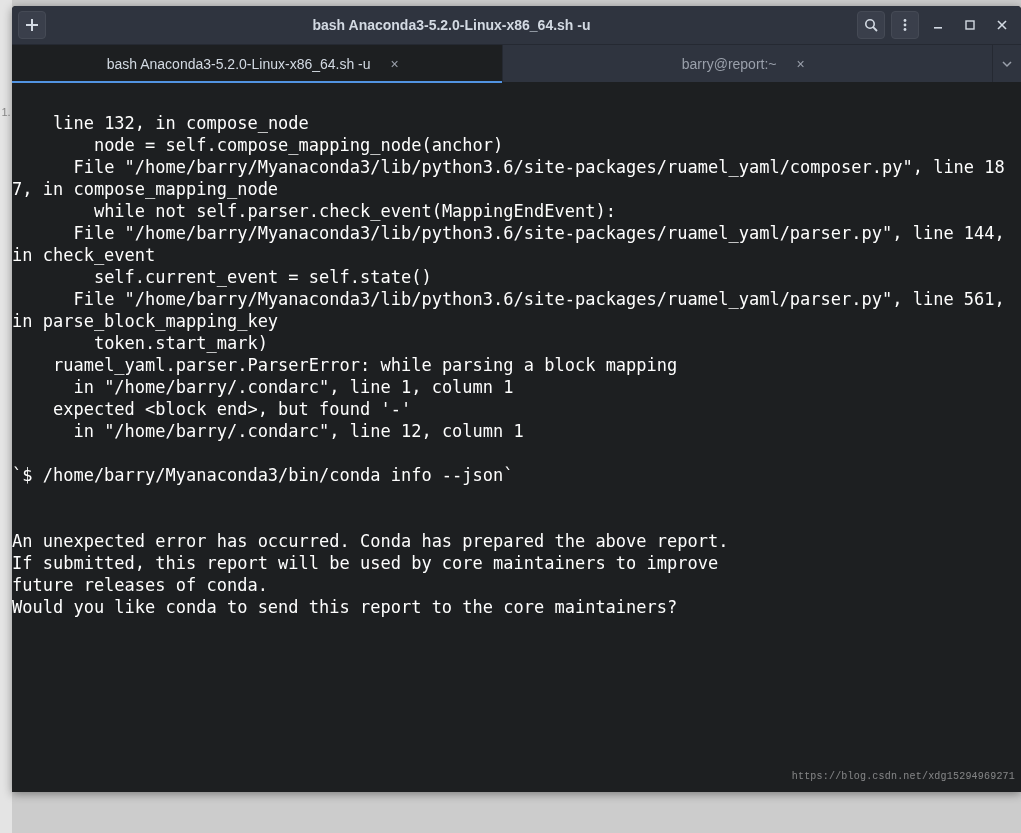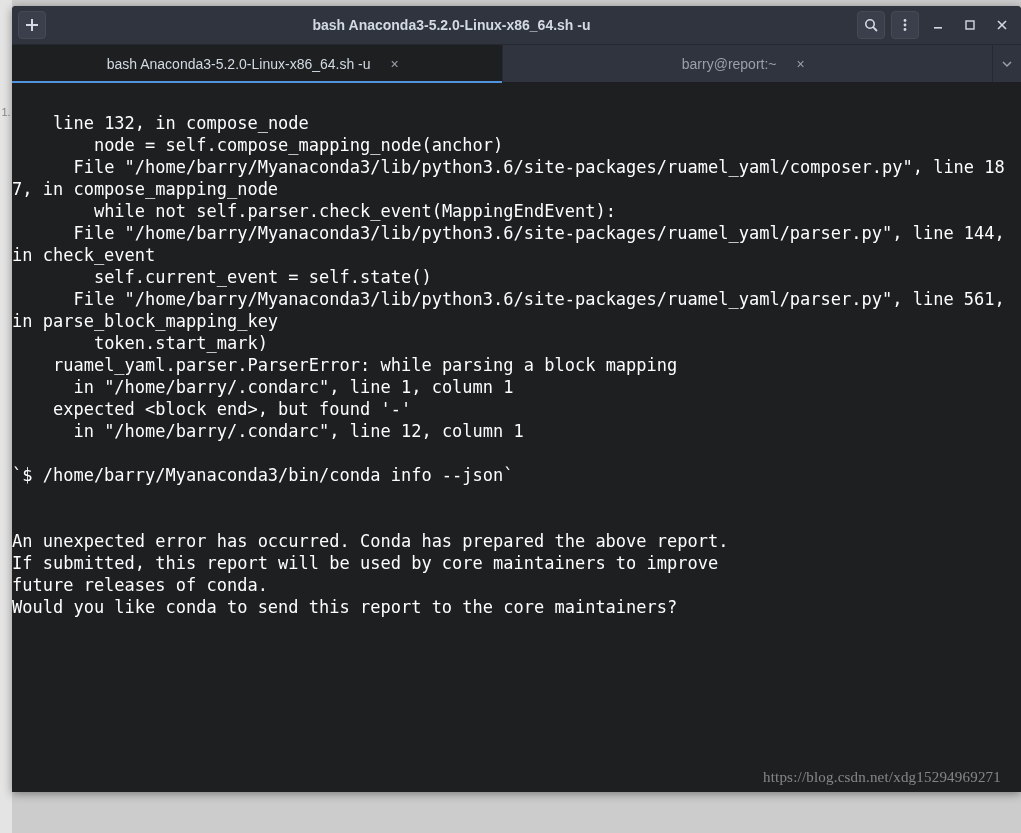--- a/index.html
+++ b/index.html
@@ -38,22 +38,22 @@
   .tab-dd { width: 28px; display:flex; align-items:center; justify-content:center; color:#9aa0ab; }
   .terminal {
     position: relative;
     padding: 8px 4px 4px 0;
     font-family: "DejaVu Sans Mono", "Liberation Mono", monospace;
     font-size: 17px; line-height: 22px; color: #fefefe;
     white-space: pre-wrap; word-break: break-all;
     height: calc(100% - 76px);
   }
   .watermark {
-    position: absolute; right: 20px; bottom: 4px; color: rgba(255,255,255,.45);
-    font-size: 15px; font-family: Liberation Serif, serif; letter-spacing: .2px;
+    position: absolute; right: 6px; bottom: 4px; color: rgba(255,255,255,.45);
+    font-size: 10px; font-family: Liberation Mono, monospace; letter-spacing: .2px;
   }
   svg { display: block; }
 </style>
 </head>
 <body>
 
 <div class="bg-strip">
   <span>1.</span>
 </div>
 

